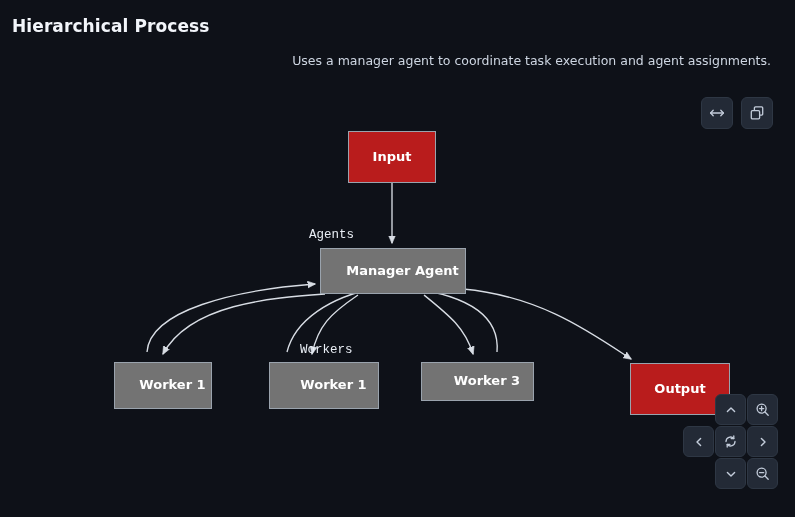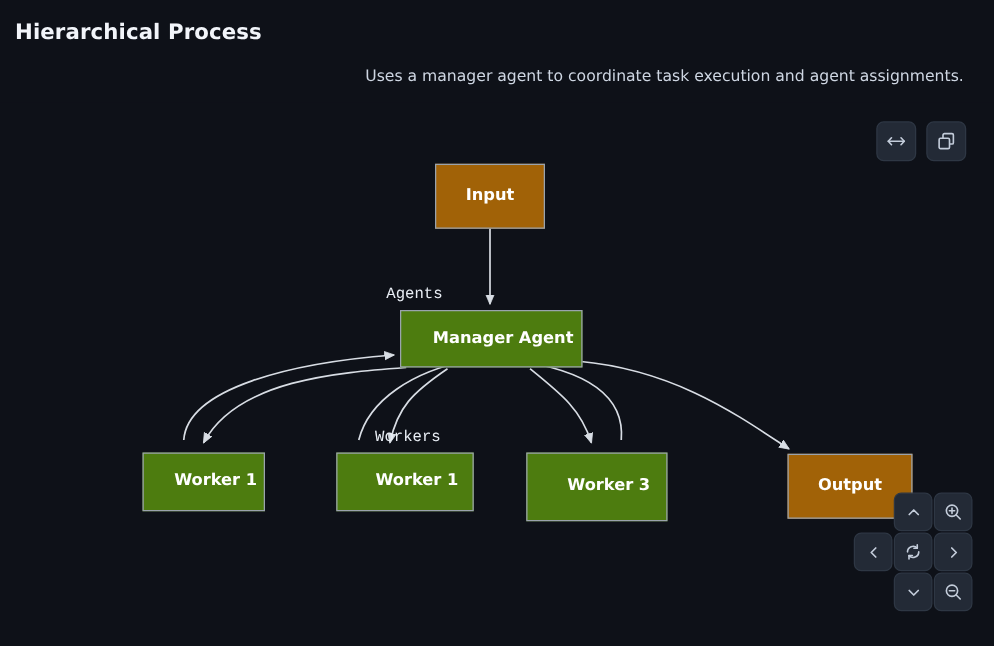--- a/index.html
+++ b/index.html
@@ -65,22 +65,22 @@
     align-items: center;
     justify-content: center;
     border: 1px solid #9aa3ad;
     font-size: 13px;
     font-weight: bold;
     color: #ffffff;
     text-align: center;
     line-height: 1.1;
     z-index: 5;
   }
-  .node.terminal { background: #a16207; }
-  .node.agent    { background: #4d7c0f; padding-left: 19px; }
+  .node.terminal { background: #b91c1c; }
+  .node.agent    { background: #737373; padding-left: 19px; }
 
   
   .group-label {
     position: absolute;
     font-size: 12.5px;
     color: #e9eef5;
     font-weight: normal;
     z-index: 6;
     white-space: nowrap;
     font-family: Liberation Mono, monospace;
@@ -178,21 +178,21 @@
   <div class="group-label" style="left:300px; top:261px;text-align:right;">Workers</div>
 
   <div class="node terminal" style="left:348px; top:49px; width:88px; height:52px;">Input</div>
 
   <div class="node agent" style="left:320px; top:166px; width:146px; height:46px;">Manager Agent</div>
 
   <div class="node agent" style="left:114px; top:280px; width:98px; height:47px;">Worker 1</div>
 
   <div class="node agent" style="left:269px; top:280px; width:110px; height:47px;">Worker 1</div>
 
-  <div class="node agent" style="left:421px; top:280px; width:113px; height:55px;">Worker 3</div>
+  <div class="node agent" style="left:421px; top:280px; width:113px; height:39px;">Worker 3</div>
 
   <div class="node terminal" style="left:630px; top:281px; width:100px; height:52px;">Output</div>
 </div>
 
 <div id="toolbar">
   <div class="tool-btn">
     <span>
       <svg width="16" height="16" viewBox="0 0 16 16" fill="none" stroke="#c3ccda" stroke-width="1.3" stroke-linecap="round" stroke-linejoin="round">
         <path d="M1.6 8 H14.4"></path>
         <path d="M4.2 5.2 L1.6 8 L4.2 10.8"></path>

